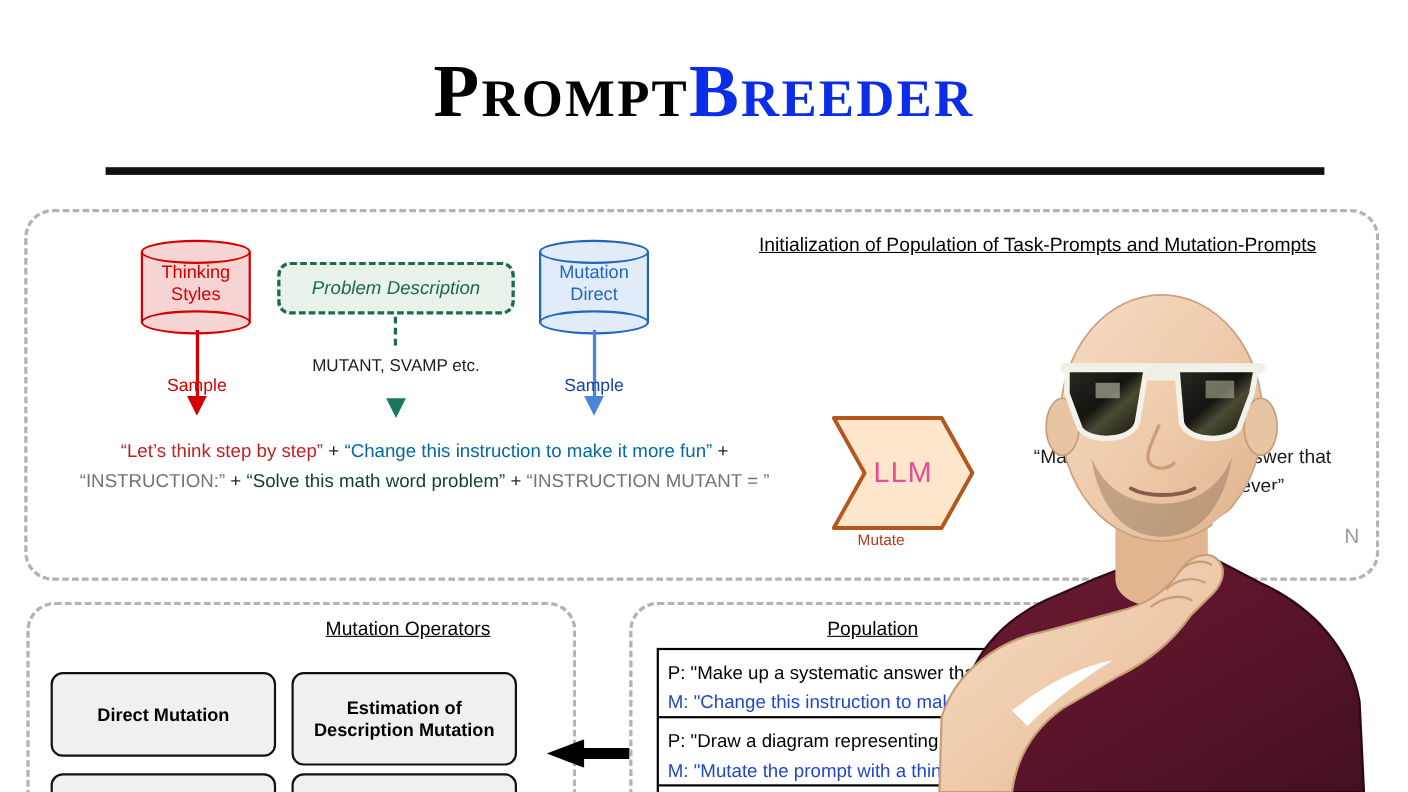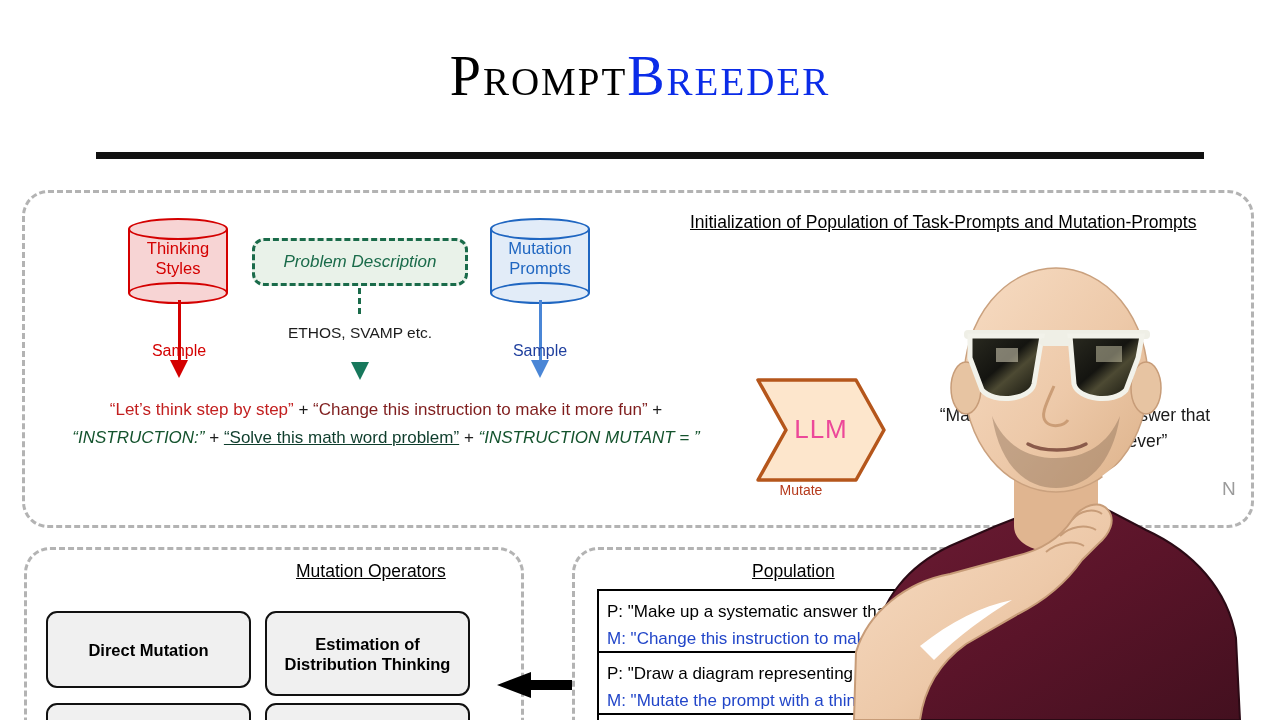--- a/index.html
+++ b/index.html
@@ -9,22 +9,22 @@
     font-family:"Liberation Sans",sans-serif;
     overflow:hidden;
     position:relative;
   }
   #stage{position:relative;width:1280px;height:720px;overflow:hidden;background:#fff;}
 
   
   .title-wrap{position:absolute;left:0;top:48px;width:1280px;text-align:center;}
   .title{
     font-family:"Liberation Serif",serif;
-    font-weight:normal;
-    font-size:56px;
+    font-weight:bold;
+    font-size:68px;
     letter-spacing:2px;
     line-height:1;
     white-space:nowrap;
     display:inline-block;
   }
   .title .p1{color:#000000;font-variant:small-caps;}
   .title .p2{color:#0b2ce8;font-variant:small-caps;}
   .title-rule{
     position:absolute;left:96px;top:152px;width:1108px;height:7px;background:#111111;
   }
@@ -106,23 +106,23 @@
     font-size:15.5px;line-height:22px;color:#1d1d1d;
   }
 
   
   #eq{
     position:absolute;left:36px;top:396px;width:700px;
     text-align:center;font-size:17px;line-height:28px;color:#1d1d1d;
     white-space:nowrap;
   }
   .c-red{color:#c21f1f;}
-  .c-blue{color:#7f1d1d;margin-top:40px;}
-  .c-maroon{color:#14532d;font-style:italic;}
-  .c-dgreen{color:#0e3d2c;text-decoration:underline;}
+  .c-blue{color:#0369a1;margin-top:40px;}
+  .c-maroon{color:#737373;}
+  .c-dgreen{color:#0e3d2c;}
   .c-plus{color:#1d1d1d;}
 
   
   #llm{
     position:absolute;left:756px;top:378px;width:130px;height:104px;
   }
   #llm svg{display:block;}
   #llm .txt{
     position:absolute;left:0;top:36px;width:130px;text-align:center;
     font-size:26px;color:#ec4899;letter-spacing:1px;
@@ -210,31 +210,31 @@
   </div>
   <div class="vline" id="line-think"></div>
   <div id="lbl-think">Sample</div>
   <div class="arrowhead" id="head-think"></div>
 
   <div id="prob-desc">
     <span>Problem Description</span>
   </div>
   <div class="vdash" id="line-prob"></div>
   <div id="lbl-prob">
-    <div>ETHOS, SVAMP etc.</div>
+    <div>MUTANT, SVAMP etc.</div>
   </div>
   <div class="arrowhead" id="head-prob"></div>
 
   <div class="cyl" id="cyl-mut">
     <div class="body"></div>
     <div class="bot"></div>
     <div class="top"></div>
     <div class="lbl">
       <div>Mutation</div>
-      <div>Prompts</div>
+      <div>Direct</div>
     </div>
   </div>
   <div class="vline" id="line-mutp"></div>
   <div id="lbl-mutp">Sample</div>
   <div class="arrowhead" id="head-mutp"></div>
 
   <div id="eq">
     <div id="eq-l1"><span class="c-red">“Let’s think step by step”</span><span class="c-plus"> + </span><span class="c-blue">“Change this instruction to make it more fun”</span><span class="c-plus"> +</span></div>
     <div id="eq-l2"><span class="c-maroon">“INSTRUCTION:”</span><span class="c-plus"> + </span><span class="c-dgreen">“Solve this math word problem”</span><span class="c-plus"> + </span><span class="c-maroon">“INSTRUCTION MUTANT = ”</span></div>
   </div>
@@ -255,21 +255,21 @@
   <div class="panel" id="panel-mut"></div>
   <div class="panel-title" id="t-mut">Mutation Operators</div>
   <div class="opbox" id="op-0">
       <span>
         <div>Direct Mutation</div>
       </span>
     </div>
   <div class="opbox" id="op-1">
       <span>
         <div>Estimation of</div>
-        <div>Distribution Thinking</div>
+        <div>Description Mutation</div>
       </span>
     </div>
   <div class="opbox" id="op-2"></div>
   <div class="opbox" id="op-3"></div>
 
   <div id="big-arrow">
     <svg width="96" height="26" viewBox="0 0 96 26" aria-hidden="true">
       <path d="M0 13 L34 0 L34 8 L96 8 L96 18 L34 18 L34 26 Z" fill="#000"></path>
     </svg>
   </div>

